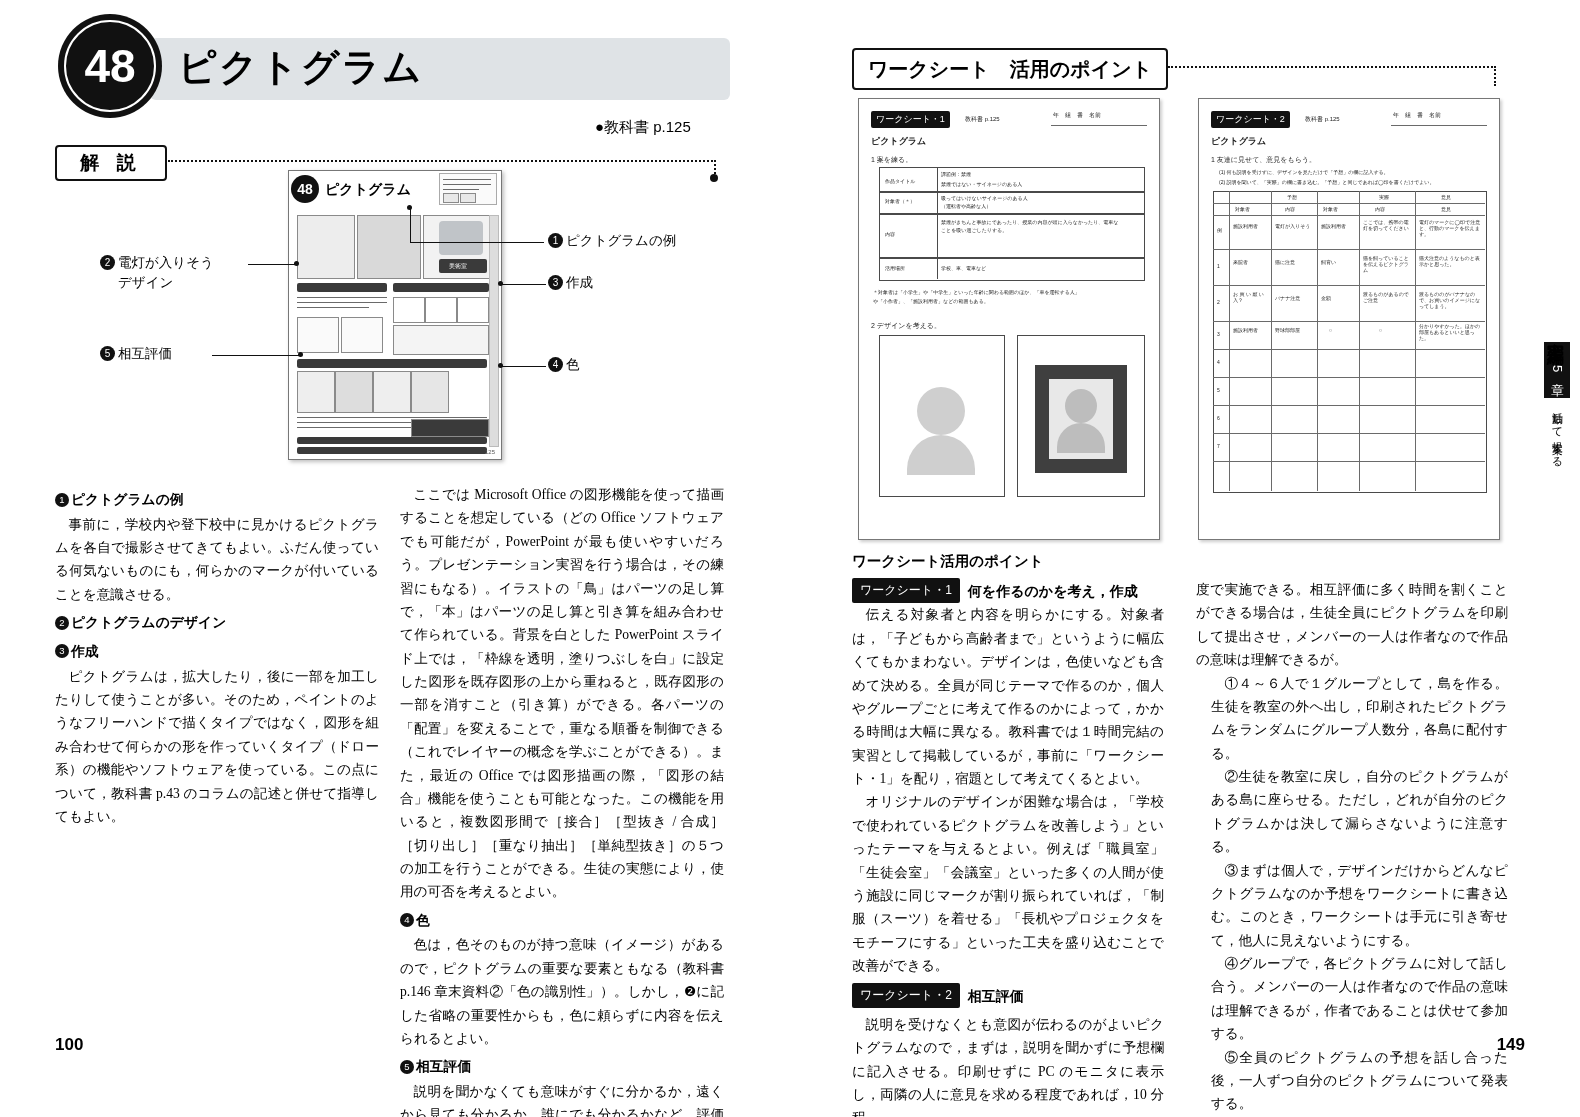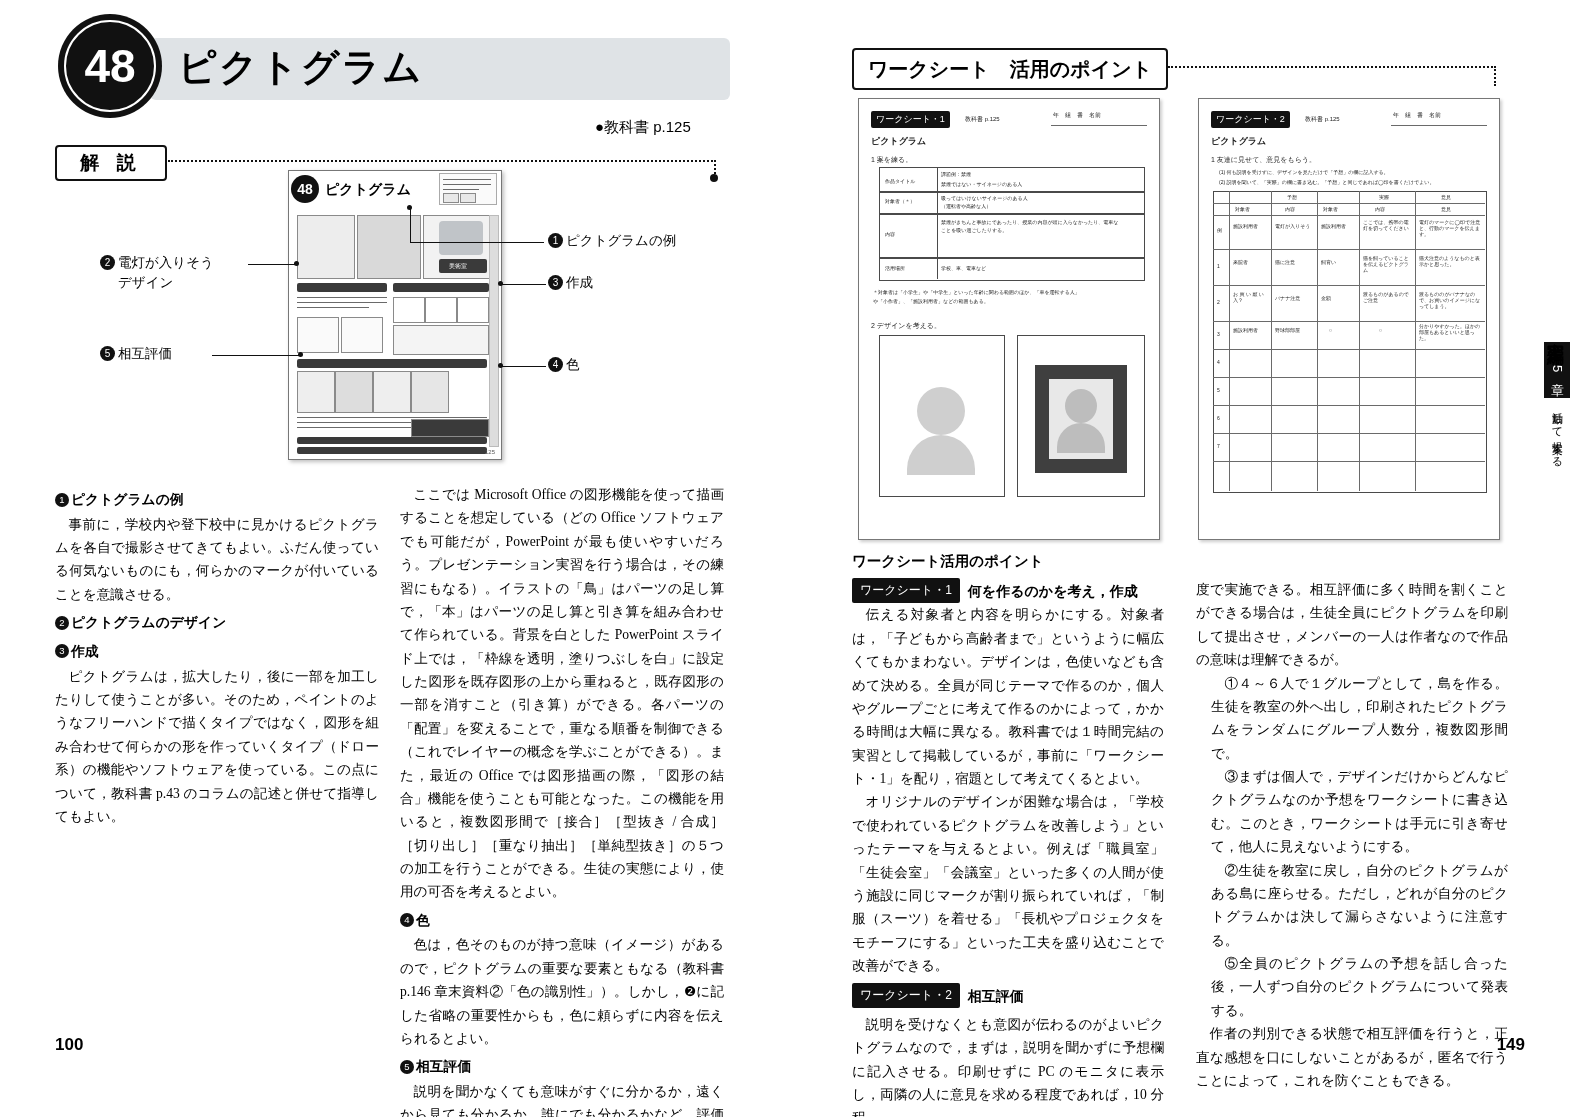--- a/index.html
+++ b/index.html
@@ -514,23 +514,24 @@
       <p>伝える対象者と内容を明らかにする。対象者は，「子どもから高齢者まで」というように幅広くてもかまわない。デザインは，色使いなども含めて決める。全員が同じテーマで作るのか，個人やグループごとに考えて作るのかによって，かかる時間は大幅に異なる。教科書では１時間完結の実習として掲載しているが，事前に「ワークシート・1」を配り，宿題として考えてくるとよい。</p>
       <p>オリジナルのデザインが困難な場合は，「学校で使われているピクトグラムを改善しよう」といったテーマを与えるとよい。例えば「職員室」「生徒会室」「会議室」といった多くの人間が使う施設に同じマークが割り振られていれば，「制服（スーツ）を着せる」「長机やプロジェクタをモチーフにする」といった工夫を盛り込むことで改善ができる。</p>
       <div style="margin:6px 0 4px 0;">
         <span class="ws-tag-inline">ワークシート・2</span><span style="font-weight:bold; font-family:'Liberation Sans', sans-serif; font-size:14px;">相互評価</span>
       </div>
       <p>説明を受けなくとも意図が伝わるのがよいピクトグラムなので，まずは，説明を聞かずに予想欄に記入させる。印刷せずに PC のモニタに表示し，両隣の人に意見を求める程度であれば，10 分程</p>
     </div>
 
     <div class="col" style="left:406px; top:578px; width:312px;">
       <p style="text-indent:0;">度で実施できる。相互評価に多く時間を割くことができる場合は，生徒全員にピクトグラムを印刷して提出させ，メンバーの一人は作者なので作品の意味は理解できるが。</p>
-      <p class="numlist">①４～６人で１グループとして，島を作る。生徒を教室の外へ出し，印刷されたピクトグラムをランダムにグループ人数分，複数図形間で。</p>
+      <p class="numlist">①４～６人で１グループとして，島を作る。生徒を教室の外へ出し，印刷されたピクトグラムをランダムにグループ人数分，各島に配付する。</p>
+      <p class="numlist">②生徒を教室に戻し，自分のピクトグラムがある島に座らせる。ただし，どれが自分のピクトグラムかは決して漏らさないように注意する。</p>
       <p class="numlist">③まずは個人で，デザインだけからどんなピクトグラムなのか予想をワークシートに書き込む。このとき，ワークシートは手元に引き寄せて，他人に見えないようにする。</p>
-      <p class="numlist">②生徒を教室に戻し，自分のピクトグラムがある島に座らせる。ただし，どれが自分のピクトグラムかは決して漏らさないように注意する。</p>
+      <p class="numlist">④グループで，各ピクトグラムに対して話し合う。メンバーの一人は作者なので作品の意味は理解できるが，作者であることは伏せて参加する。</p>
       <p class="numlist">⑤全員のピクトグラムの予想を話し合った後，一人ずつ自分のピクトグラムについて発表する。</p>
       <p>作者の判別できる状態で相互評価を行うと，正直な感想を口にしないことがあるが，匿名で行うことによって，これを防ぐこともできる。</p>
     </div>
 
     <div class="pagenum-right">149</div>
   </div>
 
 </div>
 
 </body></html>

